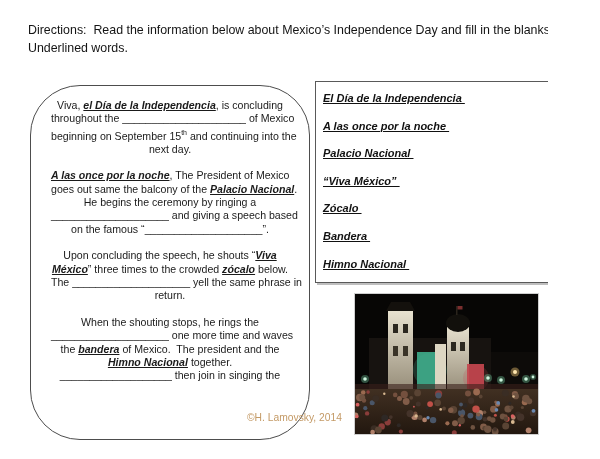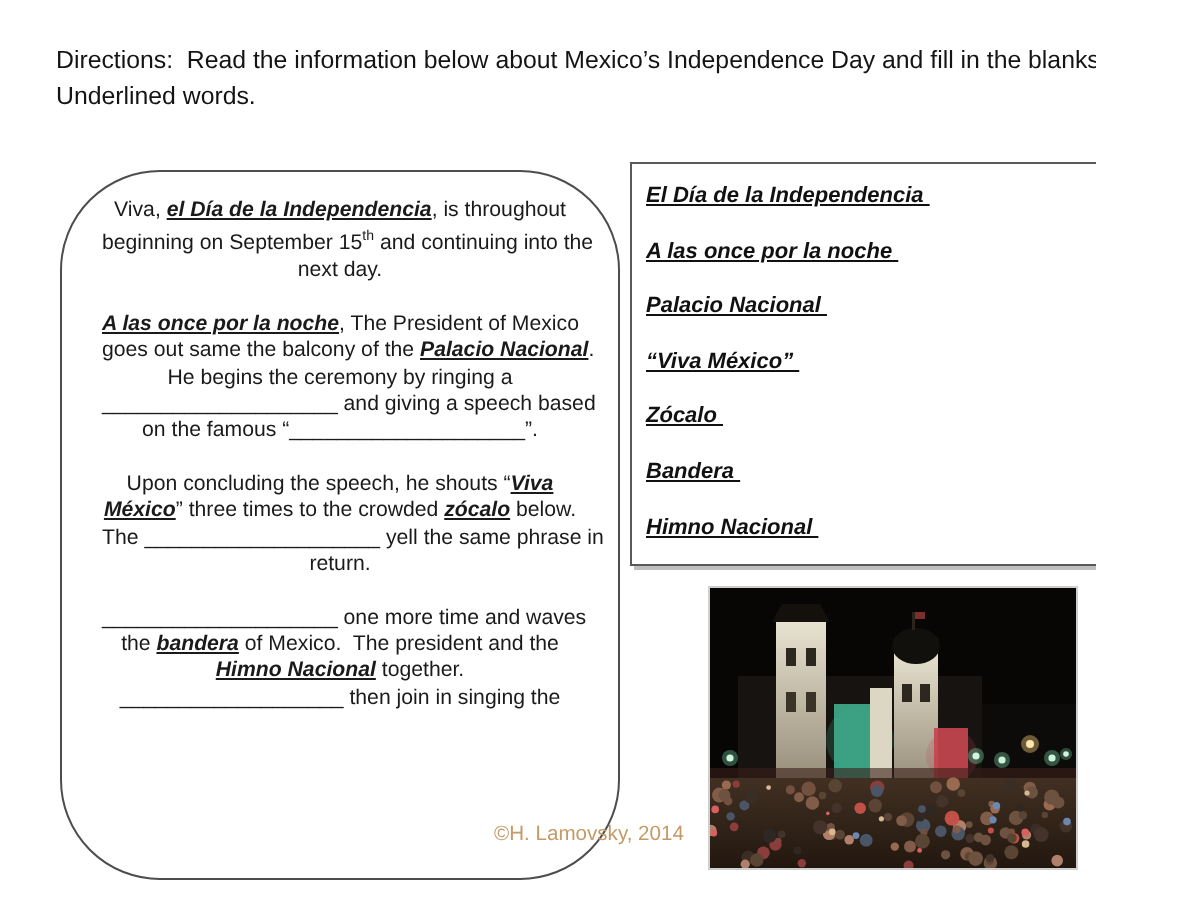--- a/index.html
+++ b/index.html
@@ -45,38 +45,40 @@
 <div id="page">
 
   <div class="directions">
       <div class="dir-line">Directions:&nbsp; Read the information below about Mexico’s Independence Day and fill in the blanks</div>
       <div class="dir-line">Underlined words.</div>
     </div>
 
   <div class="passage-box">
     <div class="passage-content">
         <div class="para">
-          <div class="rline"><span class="seg-p">Viva, </span><span class="seg-term">el Día de la Independencia</span><span class="seg-p">, is throughout</span></div>
+          <div class="rline"><span class="seg-p">Viva, </span><span class="seg-term">el Día de la Independencia</span><span class="seg-p">, is concluding</span></div>
+          <div class="rline"><span class="seg-p">throughout the </span><span class="seg-blank">_____________________</span><span class="seg-p"> of Mexico</span></div>
           <div class="rline"><span class="seg-p">beginning on September 15</span><span class="seg-sup">th</span><span class="seg-p"> and continuing into the</span></div>
           <div class="rline"><span class="seg-p">next day.</span></div>
         </div>
         <div class="para">
           <div class="rline"><span class="seg-term">A las once por la noche</span><span class="seg-p">, The President of Mexico</span></div>
           <div class="rline"><span class="seg-p">goes out same the balcony of the </span><span class="seg-term">Palacio Nacional</span><span class="seg-p">.</span></div>
           <div class="rline"><span class="seg-p">He begins the ceremony by ringing a</span></div>
           <div class="rline"><span class="seg-blank">____________________</span><span class="seg-p"> and giving a speech based</span></div>
           <div class="rline"><span class="seg-p">on the famous “</span><span class="seg-blank">____________________</span><span class="seg-p">”.</span></div>
         </div>
         <div class="para">
           <div class="rline"><span class="seg-p">Upon concluding the speech, he shouts “</span><span class="seg-term">Viva</span></div>
           <div class="rline"><span class="seg-term">México</span><span class="seg-p">” three times to the crowded </span><span class="seg-term">zócalo</span><span class="seg-p"> below.</span></div>
           <div class="rline"><span class="seg-p">The </span><span class="seg-blank">____________________</span><span class="seg-p"> yell the same phrase in</span></div>
           <div class="rline"><span class="seg-p">return.</span></div>
         </div>
         <div class="para">
+          <div class="rline"><span class="seg-p">When the shouting stops, he rings the</span></div>
           <div class="rline"><span class="seg-blank">____________________</span><span class="seg-p"> one more time and waves</span></div>
           <div class="rline"><span class="seg-p">the </span><span class="seg-term">bandera</span><span class="seg-p"> of Mexico.&nbsp; The president and the</span></div>
           <div class="rline"><span class="seg-term">Himno Nacional</span><span class="seg-p"> together.</span></div>
           <div class="rline"><span class="seg-blank">___________________</span><span class="seg-p"> then join in singing the</span></div>
         </div>
       </div>
   </div>
 
   <div class="word-bank">
     <div class="word-bank-inner">

